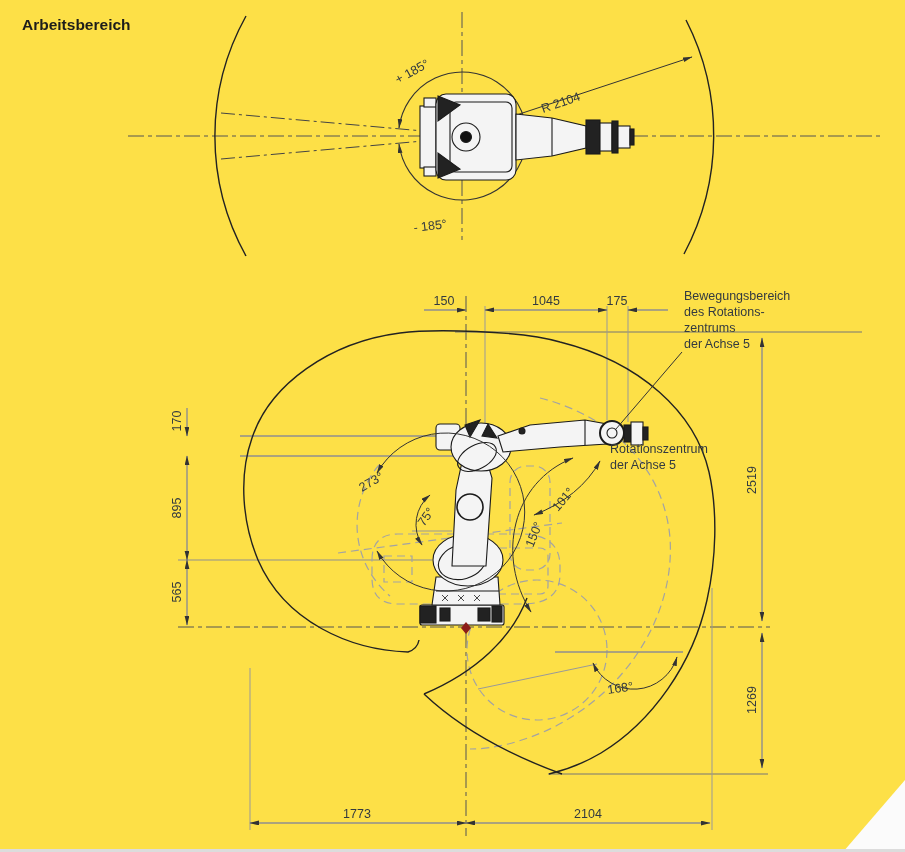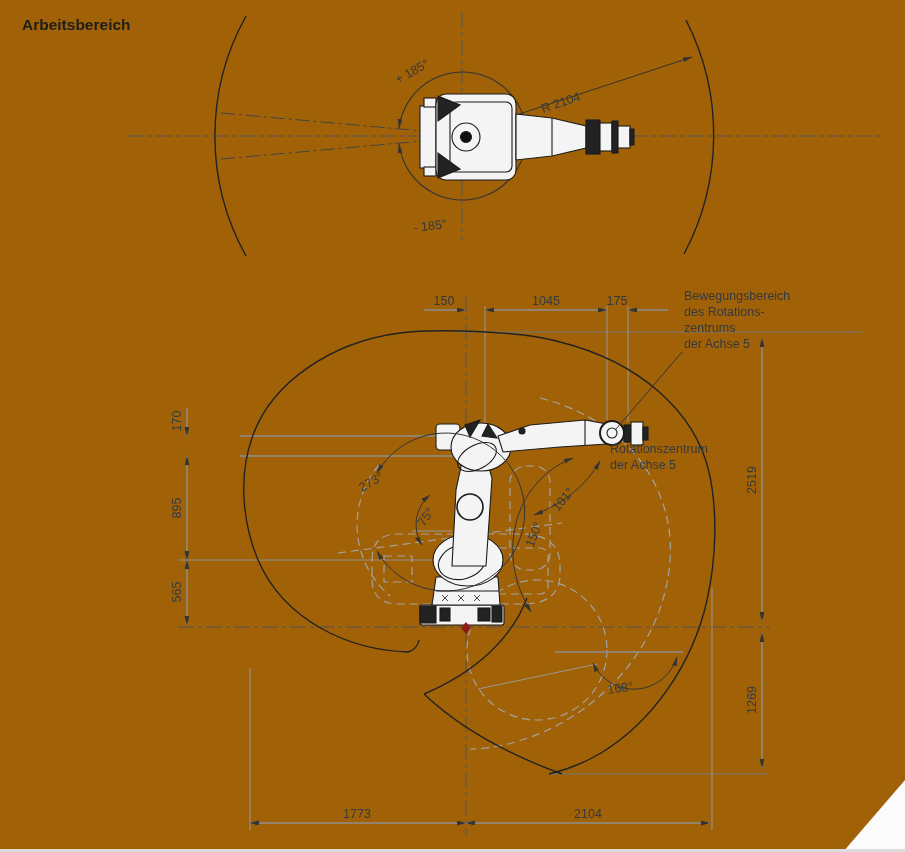--- a/index.html
+++ b/index.html
@@ -1,16 +1,16 @@
 <!DOCTYPE html>
 <html><head>
 <meta charset="utf-8">
 <style>
   html,body{margin:0;padding:0;background:#f2f2f2;}
-  .page{position:relative;width:905px;height:852px;background:#a16207;overflow:hidden;
+  .page{position:relative;width:905px;height:852px;background:#fde047;overflow:hidden;
         font-family:"Liberation Sans",sans-serif;}
   .title{position:absolute;left:22px;top:16px;font-size:15.5px;font-weight:700;color:#1d1d1b;}
   svg{position:absolute;left:0;top:0;}
   svg text{font-family:"Liberation Sans",sans-serif;fill:#333a40;}
   .dim{font-size:12.5px;}
   .lbl{font-size:12.5px;}
   .corner{position:absolute;right:0;bottom:0;width:0;height:0;
           border-left:62px solid transparent;border-bottom:72px solid #fbfbfb;}
   .bottom-strip{position:absolute;left:0;bottom:0;width:905px;height:3px;background:#dcdcdc;}
 </style>

